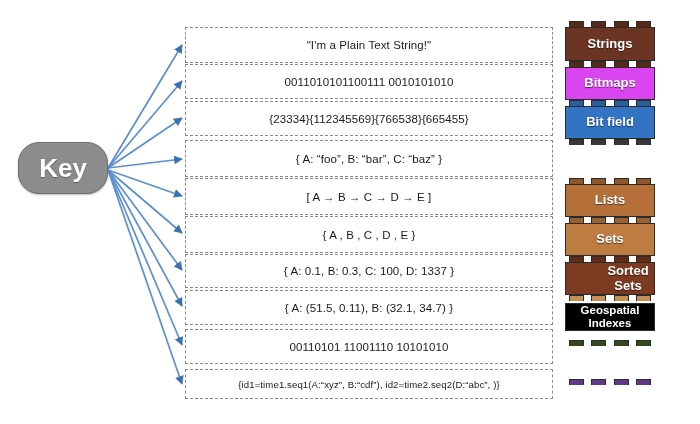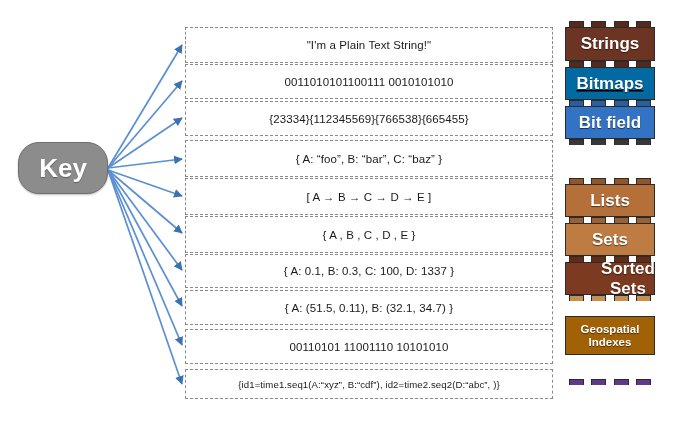--- a/index.html
+++ b/index.html
@@ -76,21 +76,21 @@
     width: 90px;
     box-sizing: border-box;
     border: 1px solid #2b2b2b;
     display: flex;
     align-items: center;
     justify-content: center;
     z-index: 3;
   }
   .brick .brick-label {
     color: #ffffff;
-    font-size: 17px;
+    font-size: 13px;
     font-weight: bold;
     text-align: center;
     line-height: 1.12;
     text-shadow: 0 1px 1px rgba(0,0,0,0.55);
     padding: 0 2px;
   }
   .brick.two-line .brick-label { font-size: 11.5px; }
 
   
   .studs {
@@ -181,21 +181,21 @@
   <div class="brick" style="top:27px;height:34px;background:#6b3423;">
     <span class="brick-label">Strings</span>
   </div>
 
   <div class="studs" style="top:61px;">
     <i style="background:#55291b"></i>
       <i style="background:#55291b"></i>
       <i style="background:#55291b"></i>
       <i style="background:#55291b"></i>
   </div>
-  <div class="brick" style="top:67px;height:33px;background:#0369a1;text-decoration:underline;">
+  <div class="brick" style="top:67px;height:33px;background:#d946ef;">
     <span class="brick-label">Bitmaps</span>
   </div>
 
   <div class="studs" style="top:100px;">
     <i style="background:#2a5f9e"></i>
       <i style="background:#2a5f9e"></i>
       <i style="background:#2a5f9e"></i>
       <i style="background:#2a5f9e"></i>
   </div>
   <div class="brick" style="top:106px;height:33px;background:#3273c4;">
@@ -238,21 +238,21 @@
   <div class="brick" style="top:262px;height:33px;background:#7c3a20;padding-left:36px;">
     <span class="brick-label">Sorted Sets</span>
   </div>
 
   <div class="studs" style="top:295px;">
     <i style="background:#c68f53"></i>
       <i style="background:#c68f53"></i>
       <i style="background:#c68f53"></i>
       <i style="background:#c68f53"></i>
   </div>
-  <div class="brick two-line" style="top:316px;height:39px;background:#a16207;">
+  <div class="brick two-line" style="top:303px;height:28px;background:#000000;">
     <span class="brick-label">Geospatial Indexes</span>
   </div>
 
   <div class="studs" style="top:340px;">
     <i style="background:#32491b"></i>
       <i style="background:#32491b"></i>
       <i style="background:#32491b"></i>
       <i style="background:#32491b"></i>
   </div>
 

